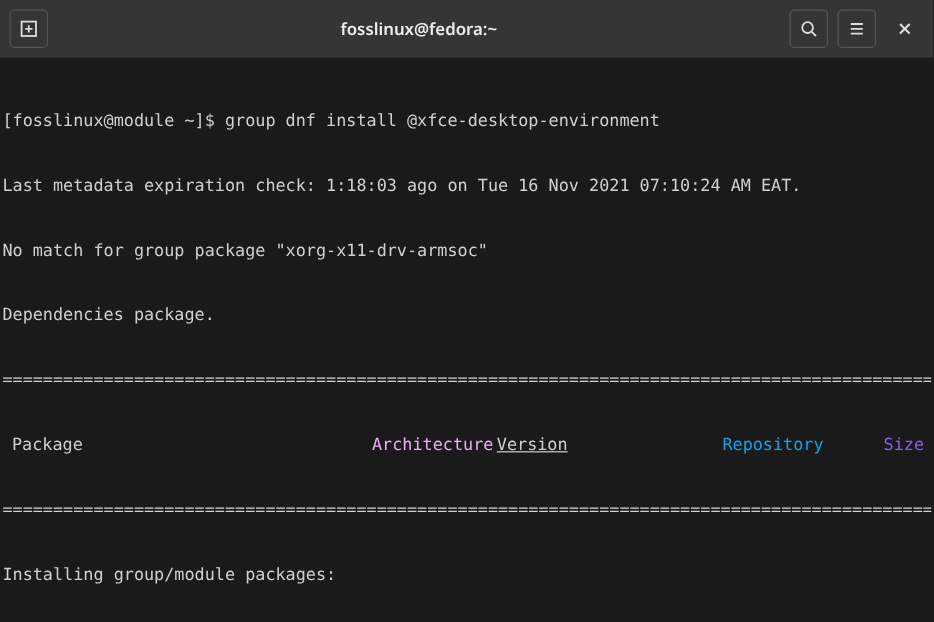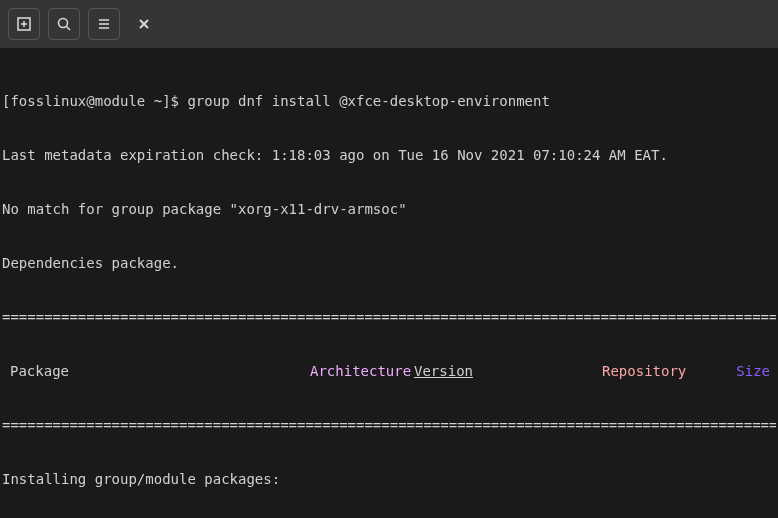--- a/index.html
+++ b/index.html
@@ -59,35 +59,36 @@
       display: flex;
     }
     .col-pkg   { width: 308px; padding-left: 8px; }
     .col-arch  { width: 104px; }
     .col-ver   { width: 188px; text-decoration: underline; }
     .col-repo  { width: 98px; }
     .col-size  { width: 72px; text-align: right; padding-right: 2px; }
     .header-row .col-pkg   { color: #d0d0d0; }
     .header-row .col-arch  { color: #f0abfc; }
     .header-row .col-ver   { color: #d0d0d0; }
-    .header-row .col-repo  { color: #fca5a5; }
+    .header-row .col-repo  { color: #0ea5e9; }
     .header-row .col-size  { color: #8b5cf6; }
     .section { padding-left: 0; }
   </style>
 </head>
 <body>
 
 <div class="titlebar">
   <div class="btn">
     <svg viewBox="0 0 16 16">
         <rect x="2" y="2" width="12" height="12" fill="none" stroke="#ddd" stroke-width="1.5"></rect>
         <line x1="8" y1="5" x2="8" y2="11" stroke="#ddd" stroke-width="1.5"></line>
         <line x1="5" y1="8" x2="11" y2="8" stroke="#ddd" stroke-width="1.5"></line>
       </svg>
   </div>
+  <div class="title">fosslinux@fedora:~</div>
   <div class="titlebar-right">
     <div class="btn">
       <svg viewBox="0 0 16 16">
           <circle cx="7" cy="7" r="4.5" fill="none" stroke="#ddd" stroke-width="1.5"></circle>
           <line x1="10.5" y1="10.5" x2="14" y2="14" stroke="#ddd" stroke-width="1.5"></line>
         </svg>
     </div>
     <div class="btn">
       <svg viewBox="0 0 16 16">
           <line x1="3" y1="4" x2="13" y2="4" stroke="#ddd" stroke-width="1.5"></line>

